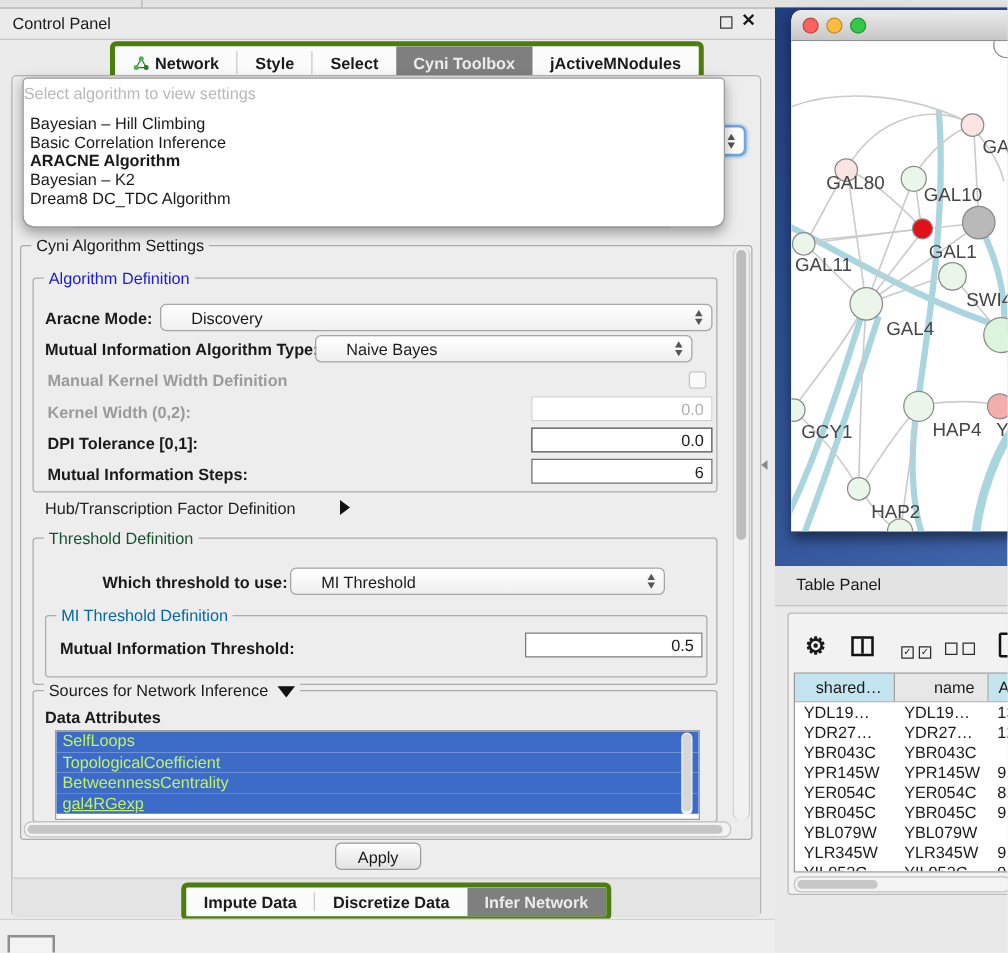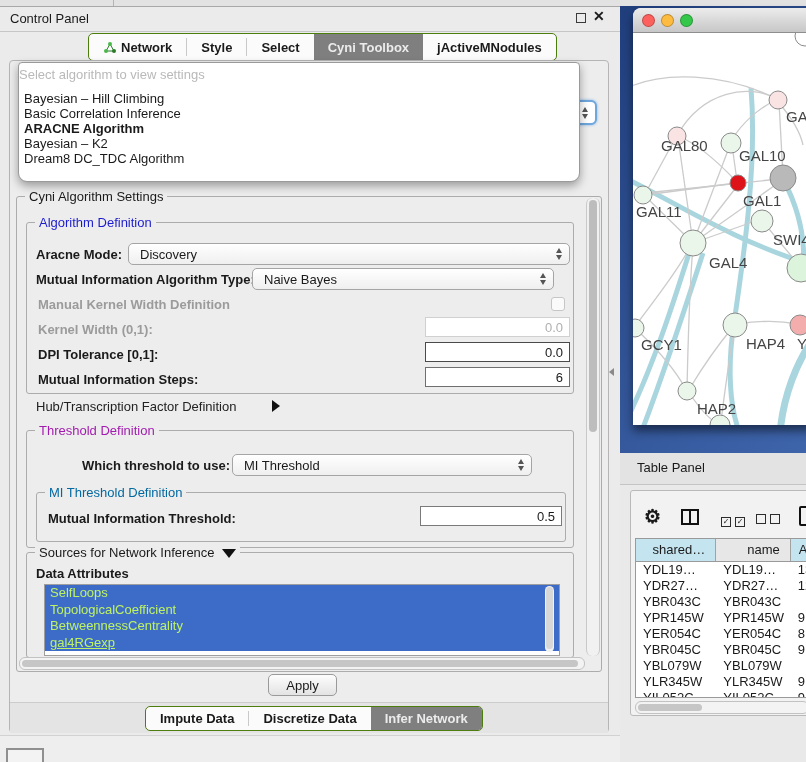--- a/index.html
+++ b/index.html
@@ -7,29 +7,29 @@
        font-family:"Liberation Sans",sans-serif;background:#EBEBEB;font-size:13px;color:#1a1a1a}
   .abs{position:absolute}
   .nowrap{white-space:nowrap}
   .b{font-weight:bold}
   .dis{color:#9b9b9b}
   
   .frame{position:absolute;border:1px solid #acacac;border-radius:3px}
   .frame>.cap{position:absolute;top:-8px;left:8px;background:#EDEDED;padding:0 4px;font-size:13px;white-space:nowrap}
   
   .combo{position:absolute;height:22px;border:1px solid #a5a5a5;border-radius:5px;
-         background:linear-gradient(#ffffff,#efefef);display:flex;align-items:center;padding-left:11px;box-sizing:border-box}
+         background:linear-gradient(#ffffff,#efefef);display:flex;align-items:center;padding-left:24px;box-sizing:border-box}
   .arrows{position:absolute;right:7px;top:50%;transform:translateY(-50%)}
   .arrows::before{content:"";display:block;width:0;height:0;border-left:3.5px solid transparent;border-right:3.5px solid transparent;border-bottom:5px solid #555;margin-bottom:2px}
   .arrows::after{content:"";display:block;width:0;height:0;border-left:3.5px solid transparent;border-right:3.5px solid transparent;border-top:5px solid #555}
   
   .field{position:absolute;height:20px;background:#fff;box-sizing:border-box;
          text-align:right;padding:2px 6px 0 0;font-size:13px}
   
-  .tabbar{position:absolute;display:flex;align-items:stretch;border:1px solid #4d7c0f;border-radius:5px;background:#fbfbfb;overflow:hidden}
+  .tabbar{position:absolute;display:flex;align-items:stretch;border:4px solid #4d7c0f;border-radius:5px;background:#fbfbfb;overflow:hidden}
   .tab{display:flex;align-items:center;gap:5px;padding:0 14px;font-weight:bold;color:#1a1a1a;cursor:default}
   .tab.sel{background:#7f7f7f;color:#ececec}
   .tabsep{width:1px;background:#c9c9c9;margin:4px 0}
   
   .popup{position:absolute;left:18px;top:55px;width:560px;height:118px;background:#fff;
          border:1px solid #9a9a9a;border-radius:4px 4px 9px 9px;box-shadow:0 4px 10px rgba(0,0,0,.35);z-index:50}
   .popup .ph{position:absolute;top:4px;left:0;width:100%;text-align:left;color:#b9b9b9}
   .popup .it{height:15px;line-height:15px;padding-left:5px;font-size:13px;white-space:nowrap}
   
   .attr-list{position:absolute;background:#fff;border:1px solid #9e9e9e;overflow:hidden}
@@ -126,32 +126,32 @@
     <span>Discovery</span>
     <span class="arrows"></span>
   </div>
   <span class="abs b nowrap" style="left:36px;top:265px">Mutual Information Algorithm Type:</span>
   <div class="combo" style="left:252px;top:261px;width:302px">
     <span>Naive Bayes</span>
     <span class="arrows"></span>
   </div>
   <span class="abs b dis nowrap" style="left:38px;top:290px">Manual Kernel Width Definition</span>
   <div class="abs" style="left:551px;top:290px;width:14px;height:14px;border:1px solid #c6c6c6;border-radius:3px;background:#fafafa;box-sizing:border-box"></div>
-  <span class="abs b dis nowrap" style="left:38px;top:315px">Kernel Width (0,1):</span>
+  <span class="abs b dis nowrap" style="left:38px;top:315px">Kernel Width (0,2):</span>
   <div class="field dis" style="left:425px;top:310px;width:145px;border:1px solid #d0d0d0;color:#b0b0b0">0.0</div>
   <span class="abs b nowrap" style="left:38px;top:340px">DPI Tolerance [0,1]:</span>
   <div class="field" style="left:425px;top:335px;width:145px;border:1px solid #4a4a4a">0.0</div>
   <span class="abs b nowrap" style="left:38px;top:365px">Mutual Information Steps:</span>
   <div class="field" style="left:425px;top:360px;width:145px;border:1px solid #6f6f6f">6</div>
 
   <span class="abs nowrap" style="left:36px;top:392px;color:#222">Hub/Transcription Factor Definition</span>
   <span class="cap-arrow abs" style="left:272px;top:393px;border-top:6px solid transparent;border-bottom:6px solid transparent;border-left:8px solid #111"></span>
 
   <div class="frame" style="left:26px;top:423px;width:546px;height:116px">
-    <span class="cap" style="color:#a21caf">Threshold Definition</span>
+    <span class="cap" style="color:#14532d">Threshold Definition</span>
   </div>
   <span class="abs b nowrap" style="left:82px;top:451px">Which threshold to use:</span>
   <div class="combo" style="left:232px;top:447px;width:300px">
     <span>MI Threshold</span>
     <span class="arrows"></span>
   </div>
   <div class="frame" style="left:36px;top:485px;width:528px;height:48px">
     <span class="cap" style="color:#0369a1">MI Threshold Definition</span>
   </div>
   <span class="abs b nowrap" style="left:48px;top:504px">Mutual Information Threshold:</span>

